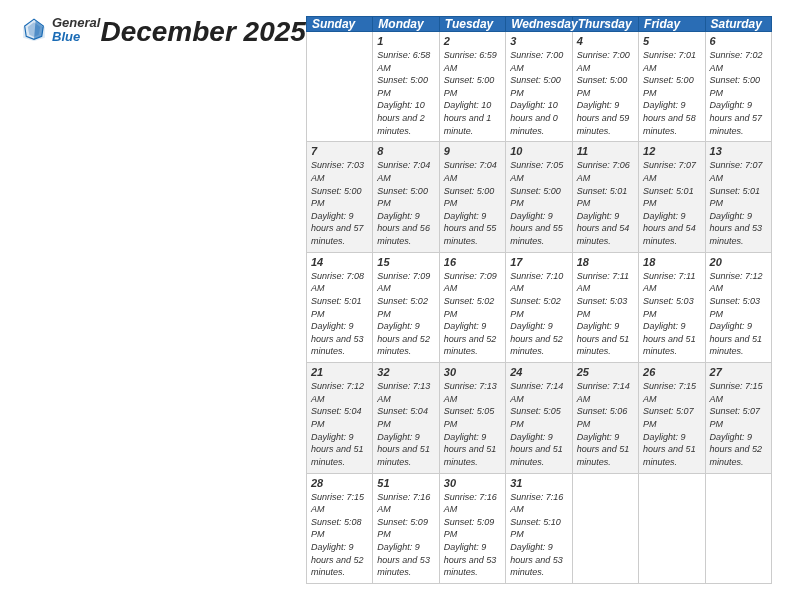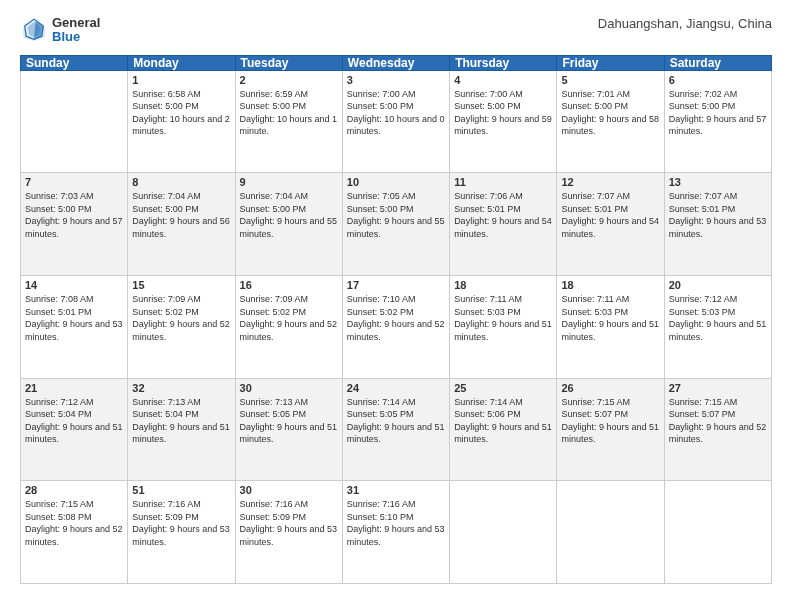--- a/index.html
+++ b/index.html
@@ -8,21 +8,22 @@
       height: 612px;
       font-family: Arial, sans-serif;
       background: #fff;
       overflow: hidden;
     }
     .page {
       width: 792px;
       height: 600px;
       padding: 16px 20px;
       display: flex;
-      flex-direction: column;
+      flex-direction: row;
+      font-style: italic;
     }
     .header {
       display: flex;
       justify-content: space-between;
       align-items: flex-start;
       margin-bottom: 10px;
     }
     .logo {
       display: flex;
       align-items: center;
@@ -105,21 +106,21 @@
         <polygon points="20,6 30,14 28,26 18,30" fill="#1a6bb5" opacity="0.6"></polygon>
         <polygon points="18,4 30,13 28,26 18,30 8,26 6,13" fill="none" stroke="#1a6bb5" stroke-width="1.5"></polygon>
         <polygon points="18,8 26,14 24,24 18,27 12,24 10,14" fill="#1a6bb5" opacity="0.3"></polygon>
       </svg>
       <div class="logo-text">
         <span class="logo-general">General</span>
         <span class="logo-blue">Blue</span>
       </div>
     </div>
     <div class="title-block">
-      <div class="location">Dahuangshan, Jiangsu, China</div>
+      <div class="month-title">December 2025</div>
     </div>
   </div>
 
   <table class="calendar">
     <thead>
       <tr>
       <th>Sunday</th>
           <th>Monday</th>
           <th>Tuesday</th>
           <th>Wednesday</th>

